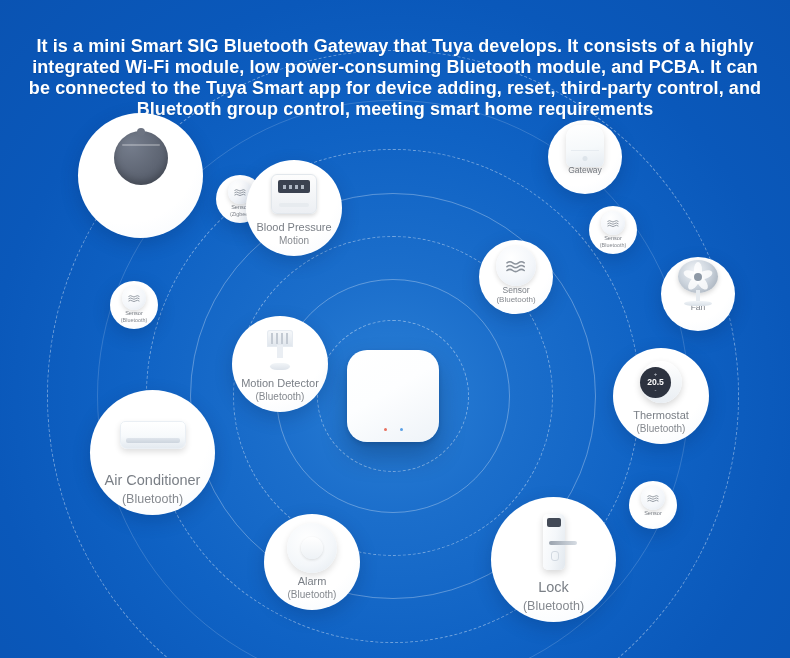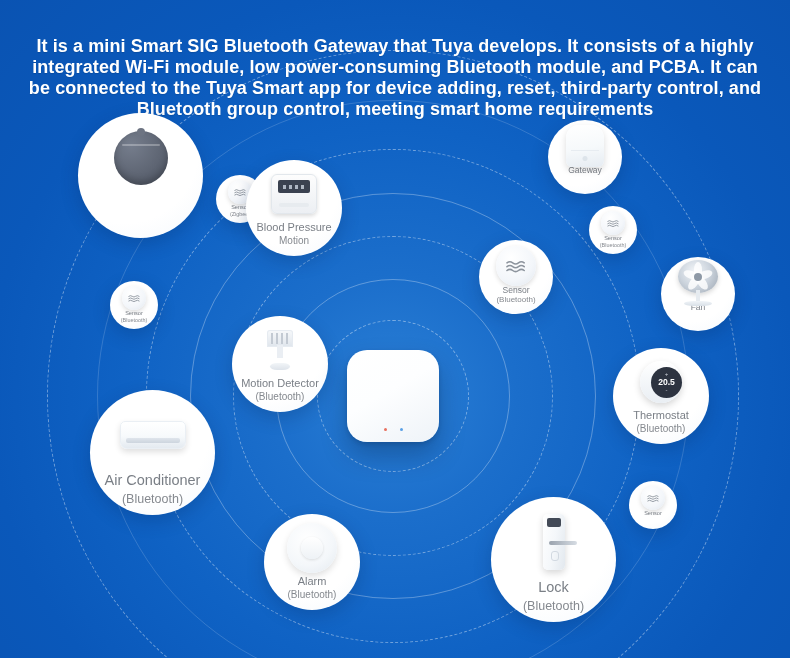--- a/index.html
+++ b/index.html
@@ -160,21 +160,21 @@
   .lok .disp{position:absolute;left:4px;top:4px;width:14px;height:9px;border-radius:2px;background:#434a57;}
   .lok .hnd{position:absolute;left:6px;top:27px;width:28px;height:4px;border-radius:2px;
     background:linear-gradient(90deg,#9aa3ae,#d6dce3);}
   .lok .knb{position:absolute;left:8px;top:37px;width:6px;height:8px;border-radius:3px;
     border:1px solid #d2d9e1;}
 
   
   .thm{width:42px;height:42px;border-radius:50%;
     background:linear-gradient(180deg,#ffffff,#e9eef3);
     box-shadow:0 3px 7px rgba(0,0,0,.16);
-    display:flex;align-items:center;justify-content:flex-end;}
+    display:flex;align-items:center;justify-content:flex-start;}
   .thm .face{width:31px;height:31px;border-radius:50%;background:#2d3340;
     display:flex;flex-direction:column;align-items:center;justify-content:center;
     color:#fff;font-size:8px;line-height:1;}
   .thm .pm{font-size:6px;color:#c9ced6;}
   .thm .tv{font-size:8.6px;font-weight:bold;margin:1px 0;}
 
   
   .fan{width:44px;height:46px;}
   .fan .head{position:absolute;left:2px;top:0;width:40px;height:33px;border-radius:50%;
     background:radial-gradient(circle at 42% 34%,#f2f5f8 0%,#ccd4dd 48%,#9aa4b0 100%);

